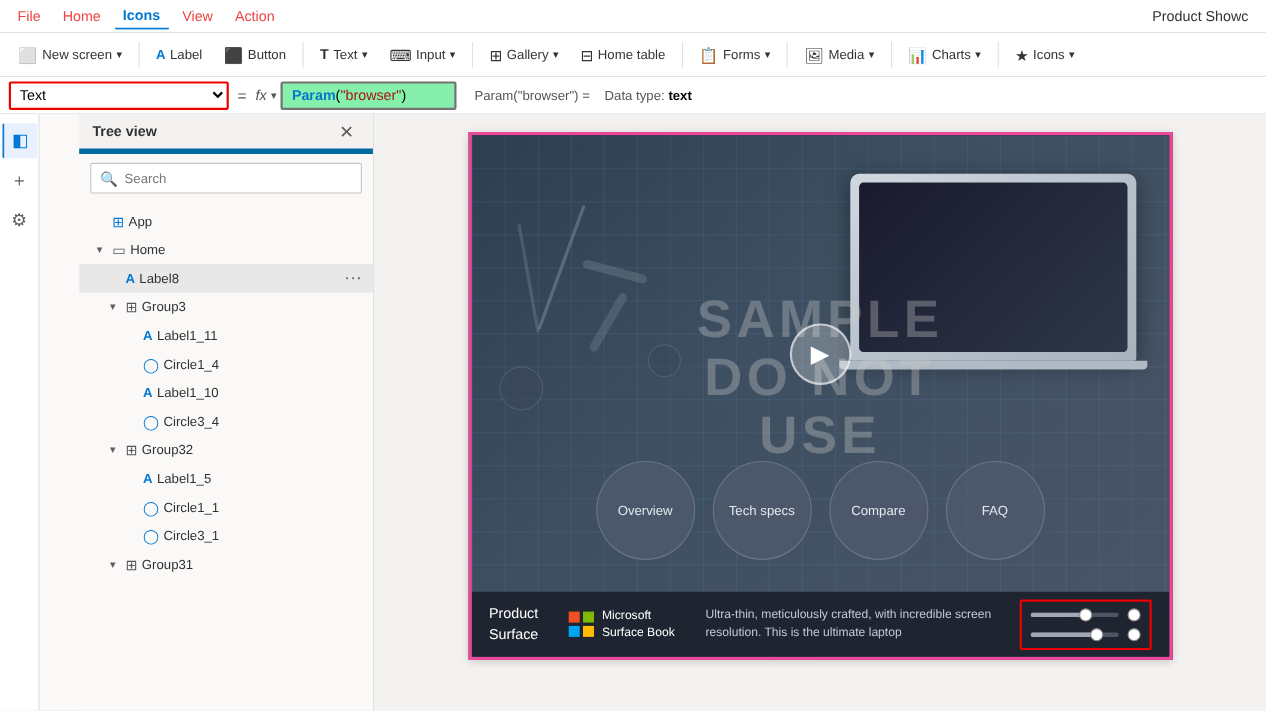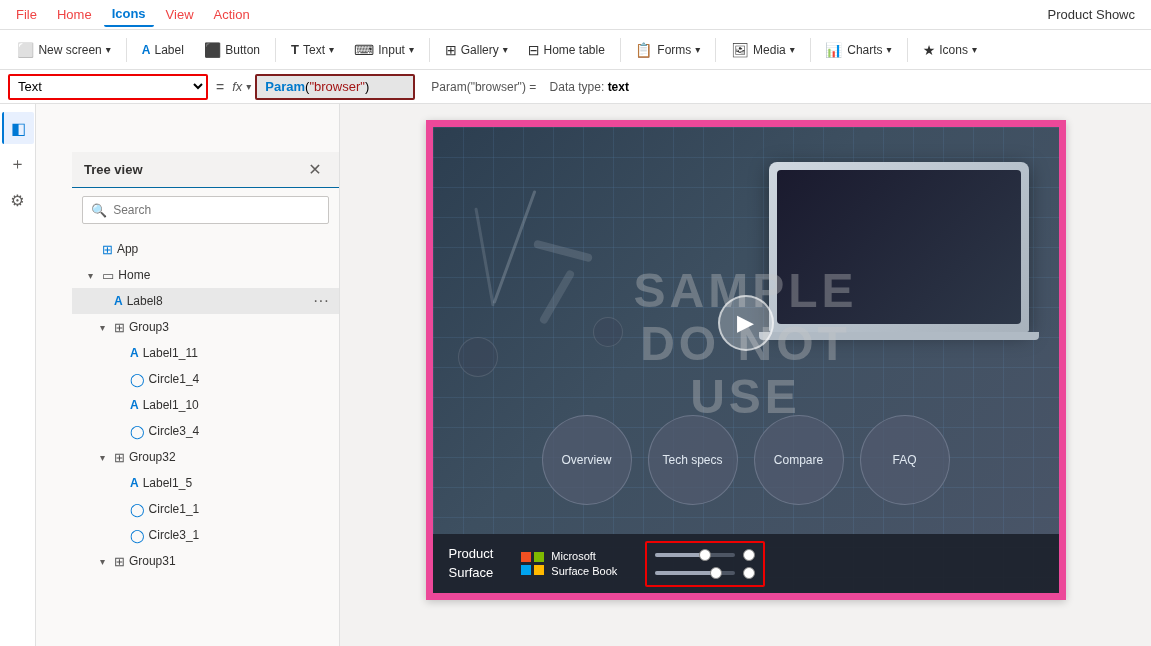--- a/index.html
+++ b/index.html
@@ -42,23 +42,23 @@
       display: flex; align-items: center; border: 2px solid #e00; border-radius: 2px;
       height: 26px; min-width: 200px;
     }
     .formulabar-control select {
       border: none; outline: none; font-size: 13px; padding: 0 4px;
       background: transparent; cursor: pointer; width: 100%;
     }
     .formulabar-equals { font-size: 14px; color: #555; margin: 0 4px; }
     .formulabar-fx { font-size: 13px; color: #555; font-style: italic; }
     .formulabar-formula {
-      display: flex; align-items: center; border: 2px solid #7f1d1d; border-radius: 2px;
+      display: flex; align-items: center; border: 2px solid #737373; border-radius: 2px;
       height: 26px; padding: 0 8px; min-width: 160px; font-size: 13px;
-      background: #e5e5e5;
+      background: #86efac;
     }
     .formulabar-formula .kw { color: #007ACC; font-weight: 600; }
     .formulabar-formula .str { color: #a31515; }
     .formulabar-hint {
       margin-left: 12px; font-size: 12px; color: #555;
     }
     .formulabar-hint strong { font-weight: 700; color: #000; }
 
     
     .main-layout {
@@ -85,23 +85,22 @@
     }
     .sidebar-icon.active { background: #e8f0fe; color: #0078d4; border-left: 2px solid #0078d4; }
 
     
     .treeview-panel {
       margin-left: 36px; flex: 1; display: flex; flex-direction: column;
       background: #faf9f8;
     }
     .treeview-header {
       display: flex; align-items: center; justify-content: space-between;
-      padding: 8px 12px; background: #f3f2f1; border-bottom: 1px solid #0369a1;
+      padding: 8px 12px; background: #f3f2f1; border-bottom: 5px solid #0369a1;
       height: 36px;
-      margin-top: 48px;
     }
     .treeview-title {
       font-size: 13px; font-weight: 600; color: #323130;
     }
     .treeview-close {
       cursor: pointer; font-size: 16px; color: #605e5c;
       width: 24px; height: 24px; display: flex; align-items: center; justify-content: center;
       border-radius: 2px;
     }
     .treeview-search {
@@ -134,21 +133,21 @@
     
     .canvas-area {
       flex: 1; background: #f3f2f1; position: relative; overflow: hidden;
       display: flex; align-items: flex-start; justify-content: center;
       padding: 16px;
     }
 
     
     .app-preview {
       width: 640px; height: 480px; background: #1a1a2e;
-      border: 7px solid #ec4899; box-shadow: 0 2px 8px rgba(0,0,0,0.2);
+      border: 3px solid #ec4899; box-shadow: 0 2px 8px rgba(0,0,0,0.2);
       position: relative; overflow: hidden;
     }
     .preview-bg {
       position: absolute; inset: 0;
       background: linear-gradient(135deg, #2c3e50 0%, #3d4f60 40%, #4a5568 100%);
     }
     
     .preview-bg::after {
       content: '';
       position: absolute; inset: 0;
@@ -537,20 +536,21 @@
             <div class="sq sq-red"></div>
             <div class="sq sq-green"></div>
             <div class="sq sq-blue"></div>
             <div class="sq sq-yellow"></div>
           </div>
           <div class="brand-name">
             <div>Microsoft</div>
             <div>Surface Book</div>
           </div>
         </div>
+        <div class="preview-desc">Ultra-thin, meticulously crafted, with incredible screen resolution. This is the ultimate laptop</div>
 
         <div class="slider-controls">
           <div class="slider-row">
             <div class="slider-track">
               <div class="slider-fill" style="width:60%;"></div>
               <div class="slider-thumb" style="left:55%;"></div>
             </div>
             <div style="width:12px;height:12px;border-radius:50%;background:#fff;border:1px solid #888;margin-left:4px;"></div>
           </div>
           <div class="slider-row">

